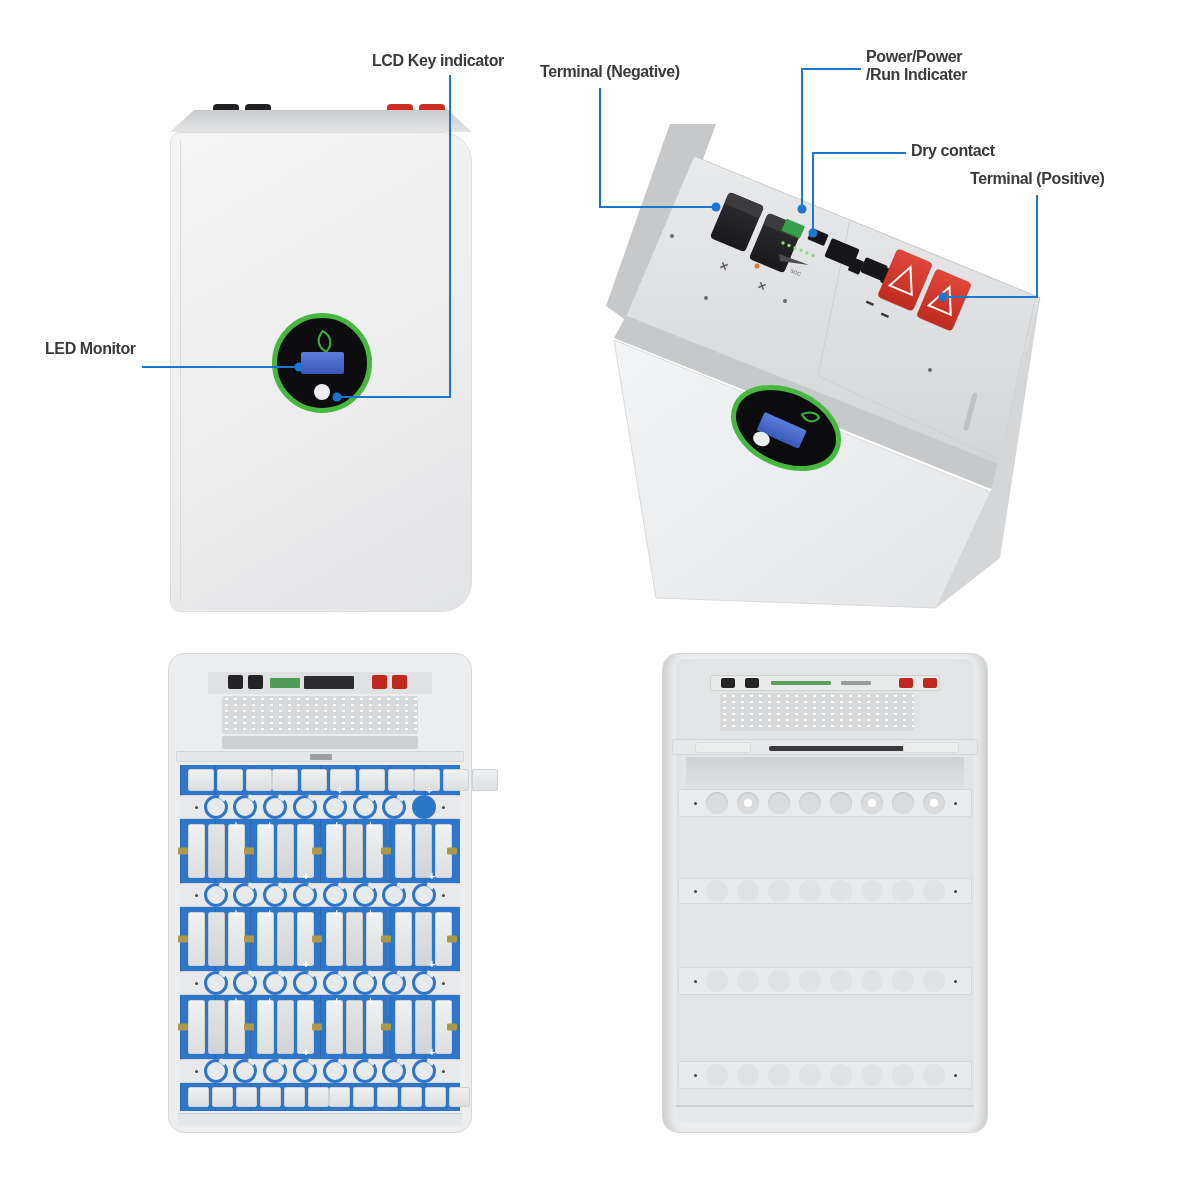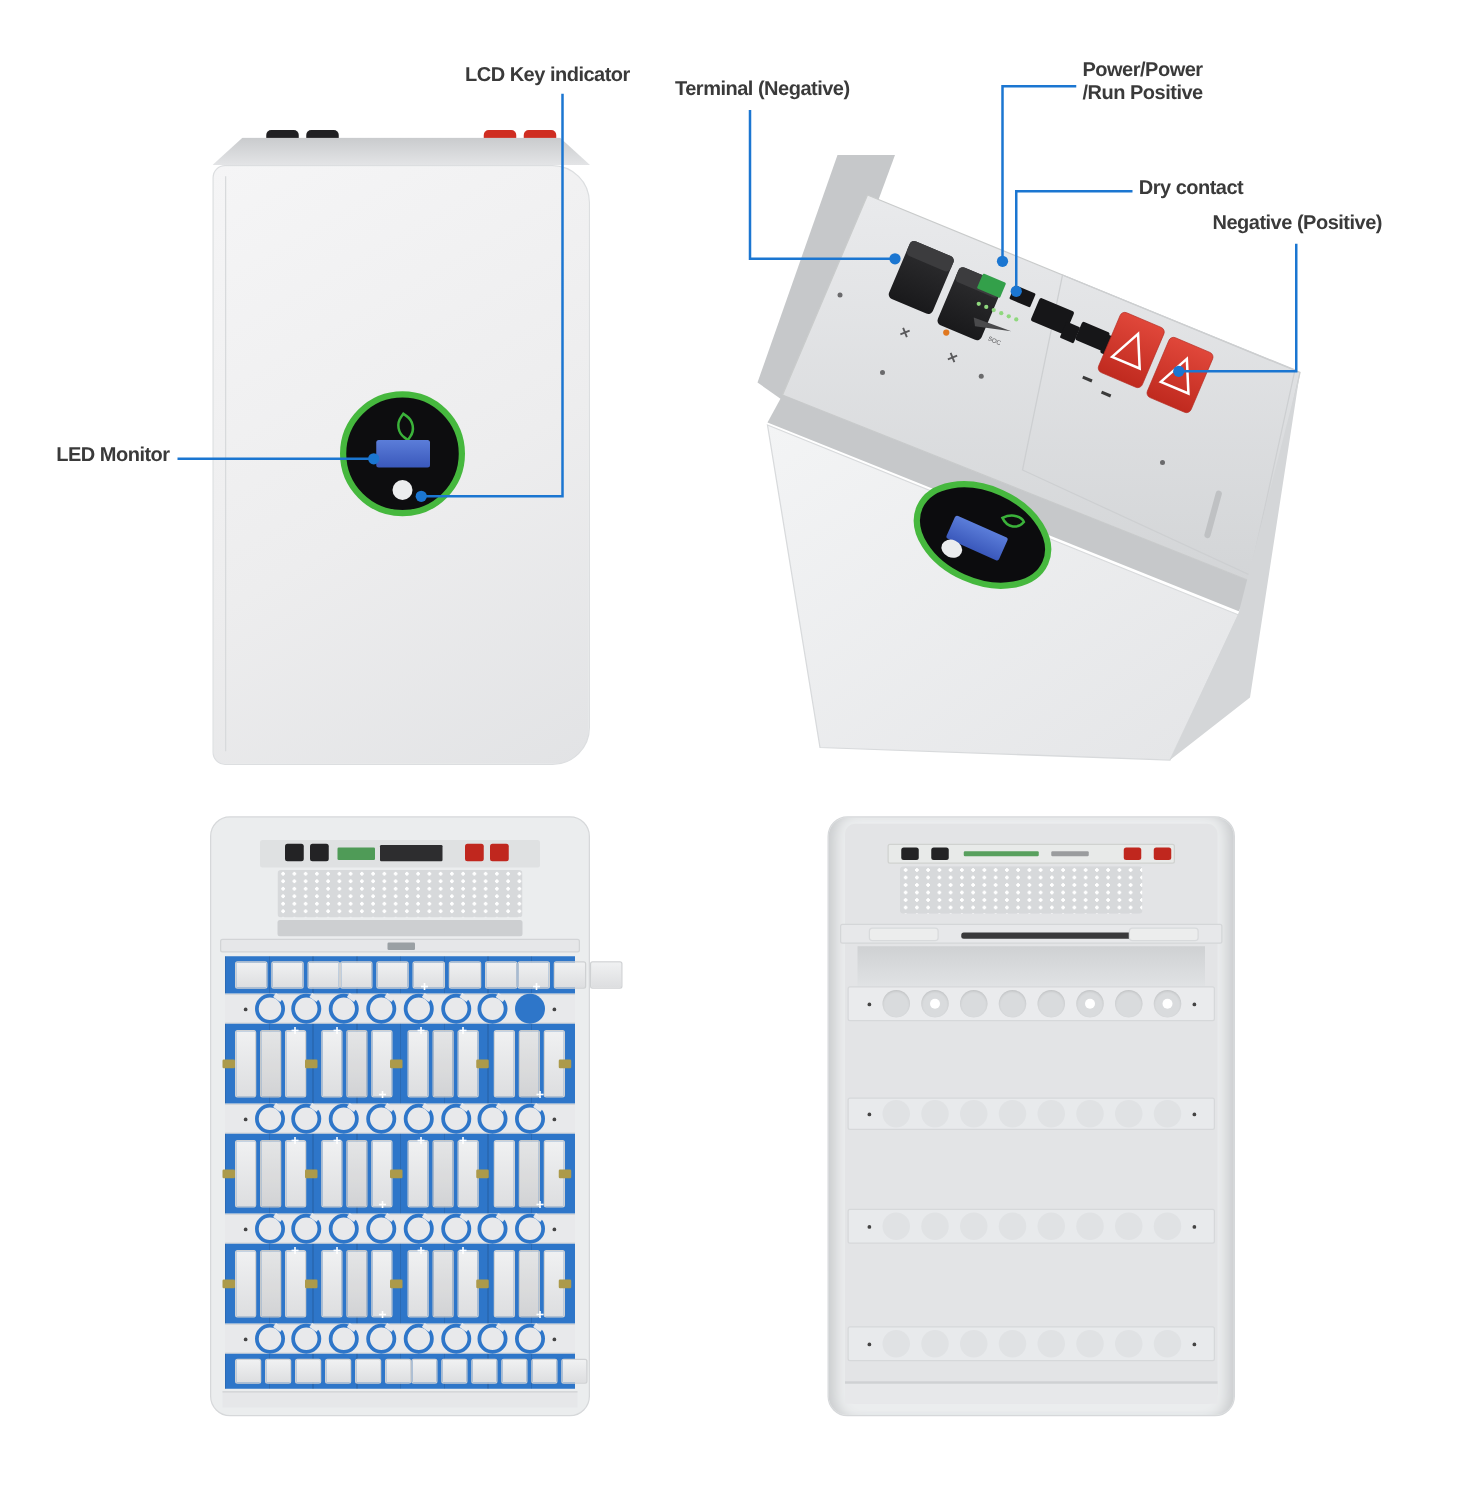--- a/index.html
+++ b/index.html
@@ -489,19 +489,19 @@
         <circle cx="802" cy="209" r="4.5"></circle>
       <circle cx="813" cy="233" r="4.5"></circle>
         <circle cx="943" cy="297" r="4.5"></circle>
     </g>
   </svg>
 
   <div class="callout-label" style="left:372px;top:52px">LCD Key indicator</div>
   <div class="callout-label" style="left:540px;top:63px">Terminal (Negative)</div>
   <div class="callout-label" style="left:866px;top:48px">
     <div>Power/Power</div>
-    <div>/Run Positive</div>
+    <div>/Run Indicater</div>
   </div>
   <div class="callout-label" style="left:911px;top:142px">Dry contact</div>
-  <div class="callout-label" style="left:970px;top:170px">Negative (Positive)</div>
-  <div class="callout-label" style="left:45px;top:356px">LED Monitor</div>
+  <div class="callout-label" style="left:970px;top:170px">Terminal (Positive)</div>
+  <div class="callout-label" style="left:45px;top:340px">LED Monitor</div>
 
 </div>
 
 </body></html>

